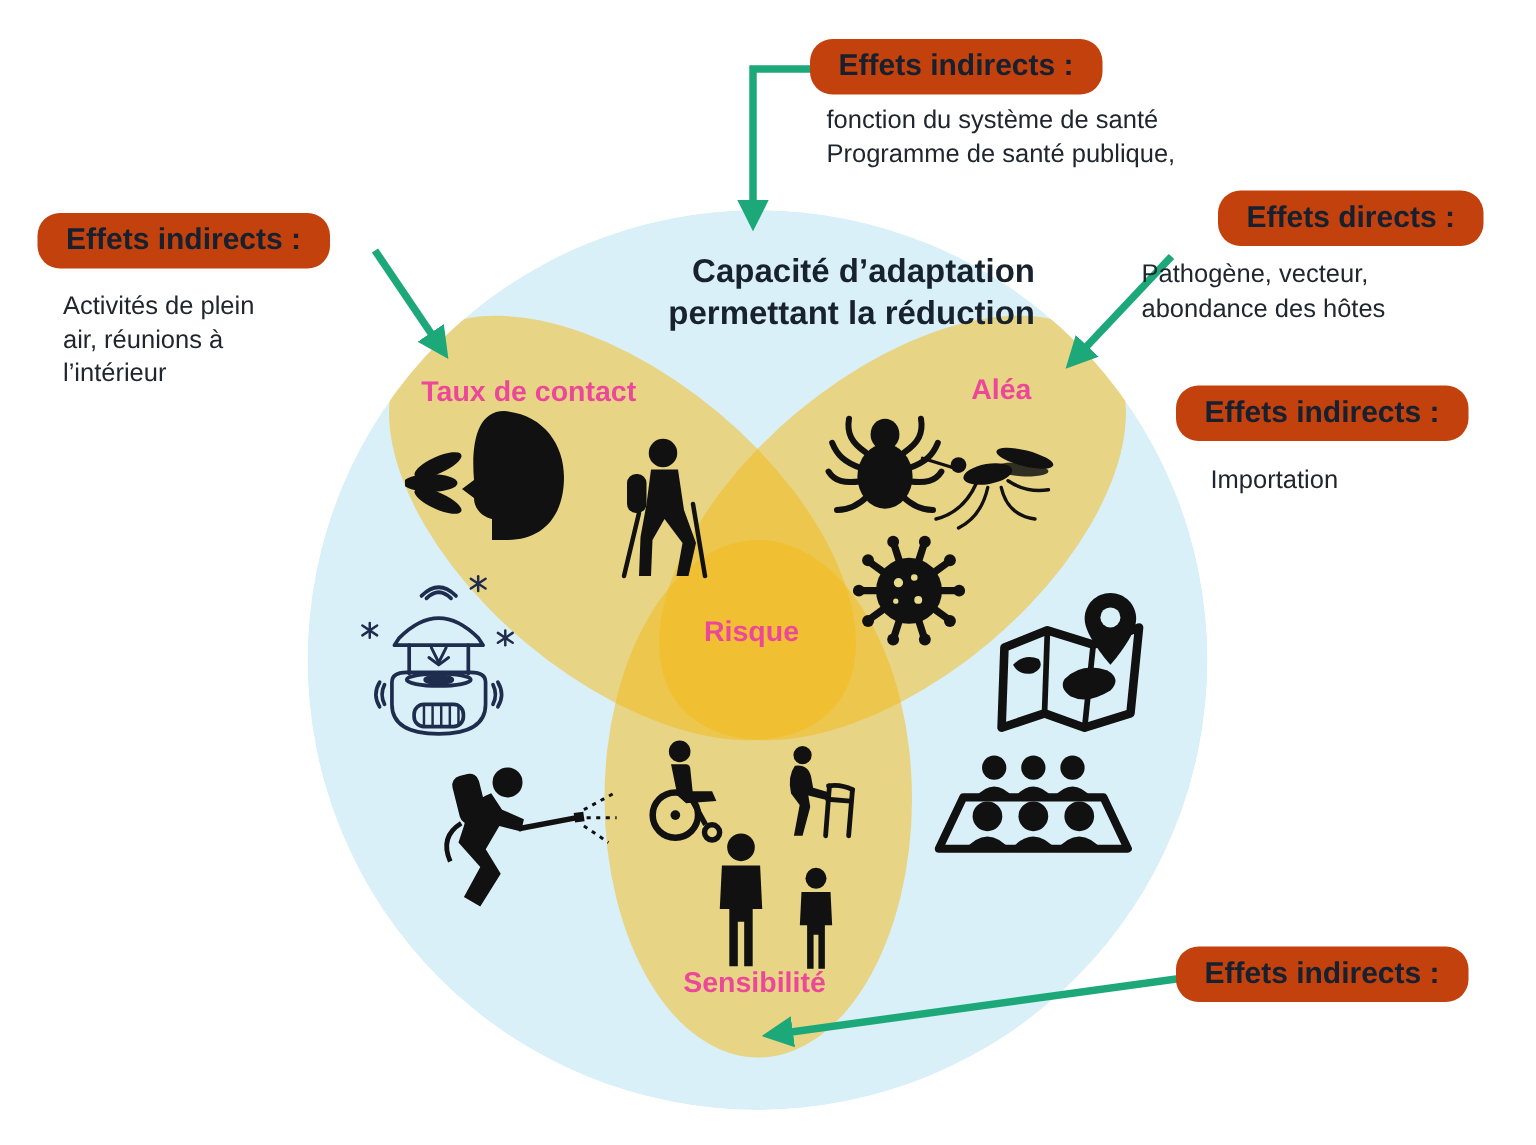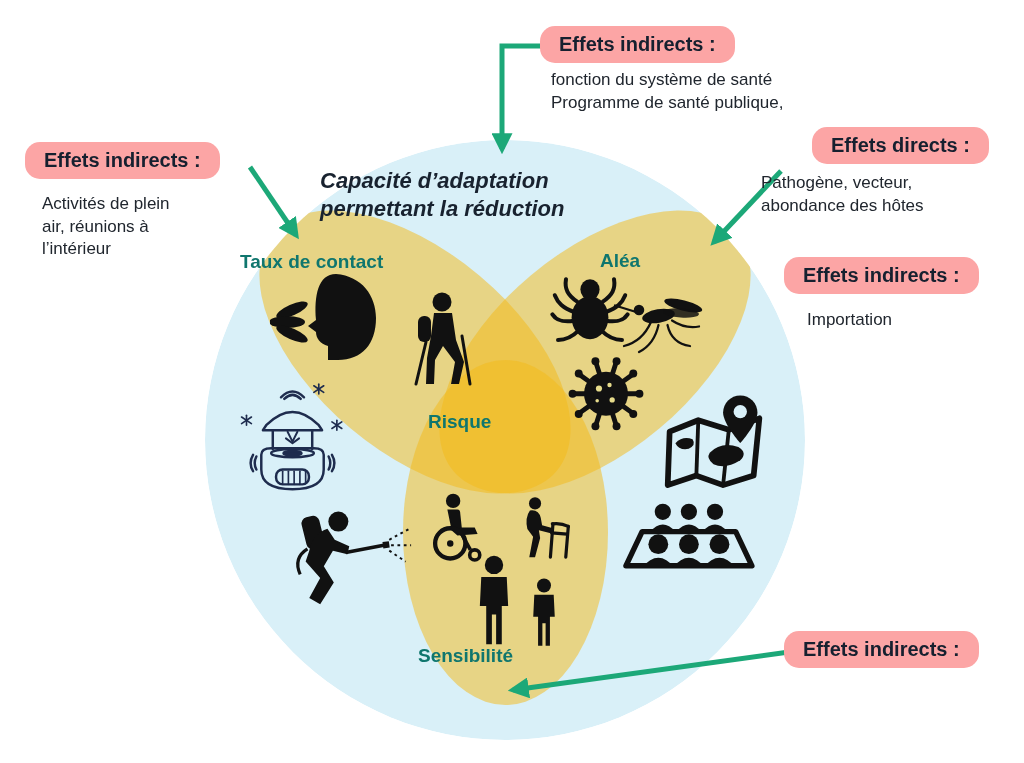--- a/index.html
+++ b/index.html
@@ -9,24 +9,24 @@
   }
   .abs{position:absolute;}
   
   .venn-clip{position:absolute;inset:0;clip-path:circle(300px at 505px 440px);}
   .blue-circle{position:absolute;left:205px;top:140px;width:600px;height:600px;border-radius:50%;background:#D9F0F8;}
   .petal{position:absolute;border-radius:50%;background:rgba(243,186,26,0.52);}
   .petal-taux{left:230px;top:252px;width:370px;height:200px;transform:rotate(40deg);}
   .petal-alea{left:410px;top:252px;width:370px;height:200px;transform:rotate(-40deg);}
   .petal-sens{left:403px;top:360px;width:205px;height:345px;}
   
-  .title{left:320px;top:167px;width:370px;text-align:left;font-size:22px;font-weight:700;line-height:1.27;color:#18222F;font-style:italic;}
+  .title{left:320px;top:167px;width:370px;text-align:right;font-size:22px;font-weight:700;line-height:1.27;color:#18222F;}
   .title .ln{display:block;}
-  .region-label{font-size:19px;font-weight:700;text-align:left;color:#0f766e;}
-  .pill{background:#fca5a5;color:#16202F;font-weight:700;font-size:20px;padding:7px 19px;border-radius:15px;white-space:nowrap;}
+  .region-label{font-size:19px;font-weight:700;text-align:center;color:#ec4899;}
+  .pill{background:#c2410c;color:#16202F;font-weight:700;font-size:20px;padding:7px 19px;border-radius:15px;white-space:nowrap;}
   .desc{font-size:17px;line-height:1.33;color:#20262E;}
   .desc .ln{display:block;}
   
   .icon{position:absolute;}
   .overlay{position:absolute;left:0;top:0;pointer-events:none;}
   .arrow{fill:none;stroke:#1CA878;stroke-width:5;}
 </style>
 </head>
 <body>
 

